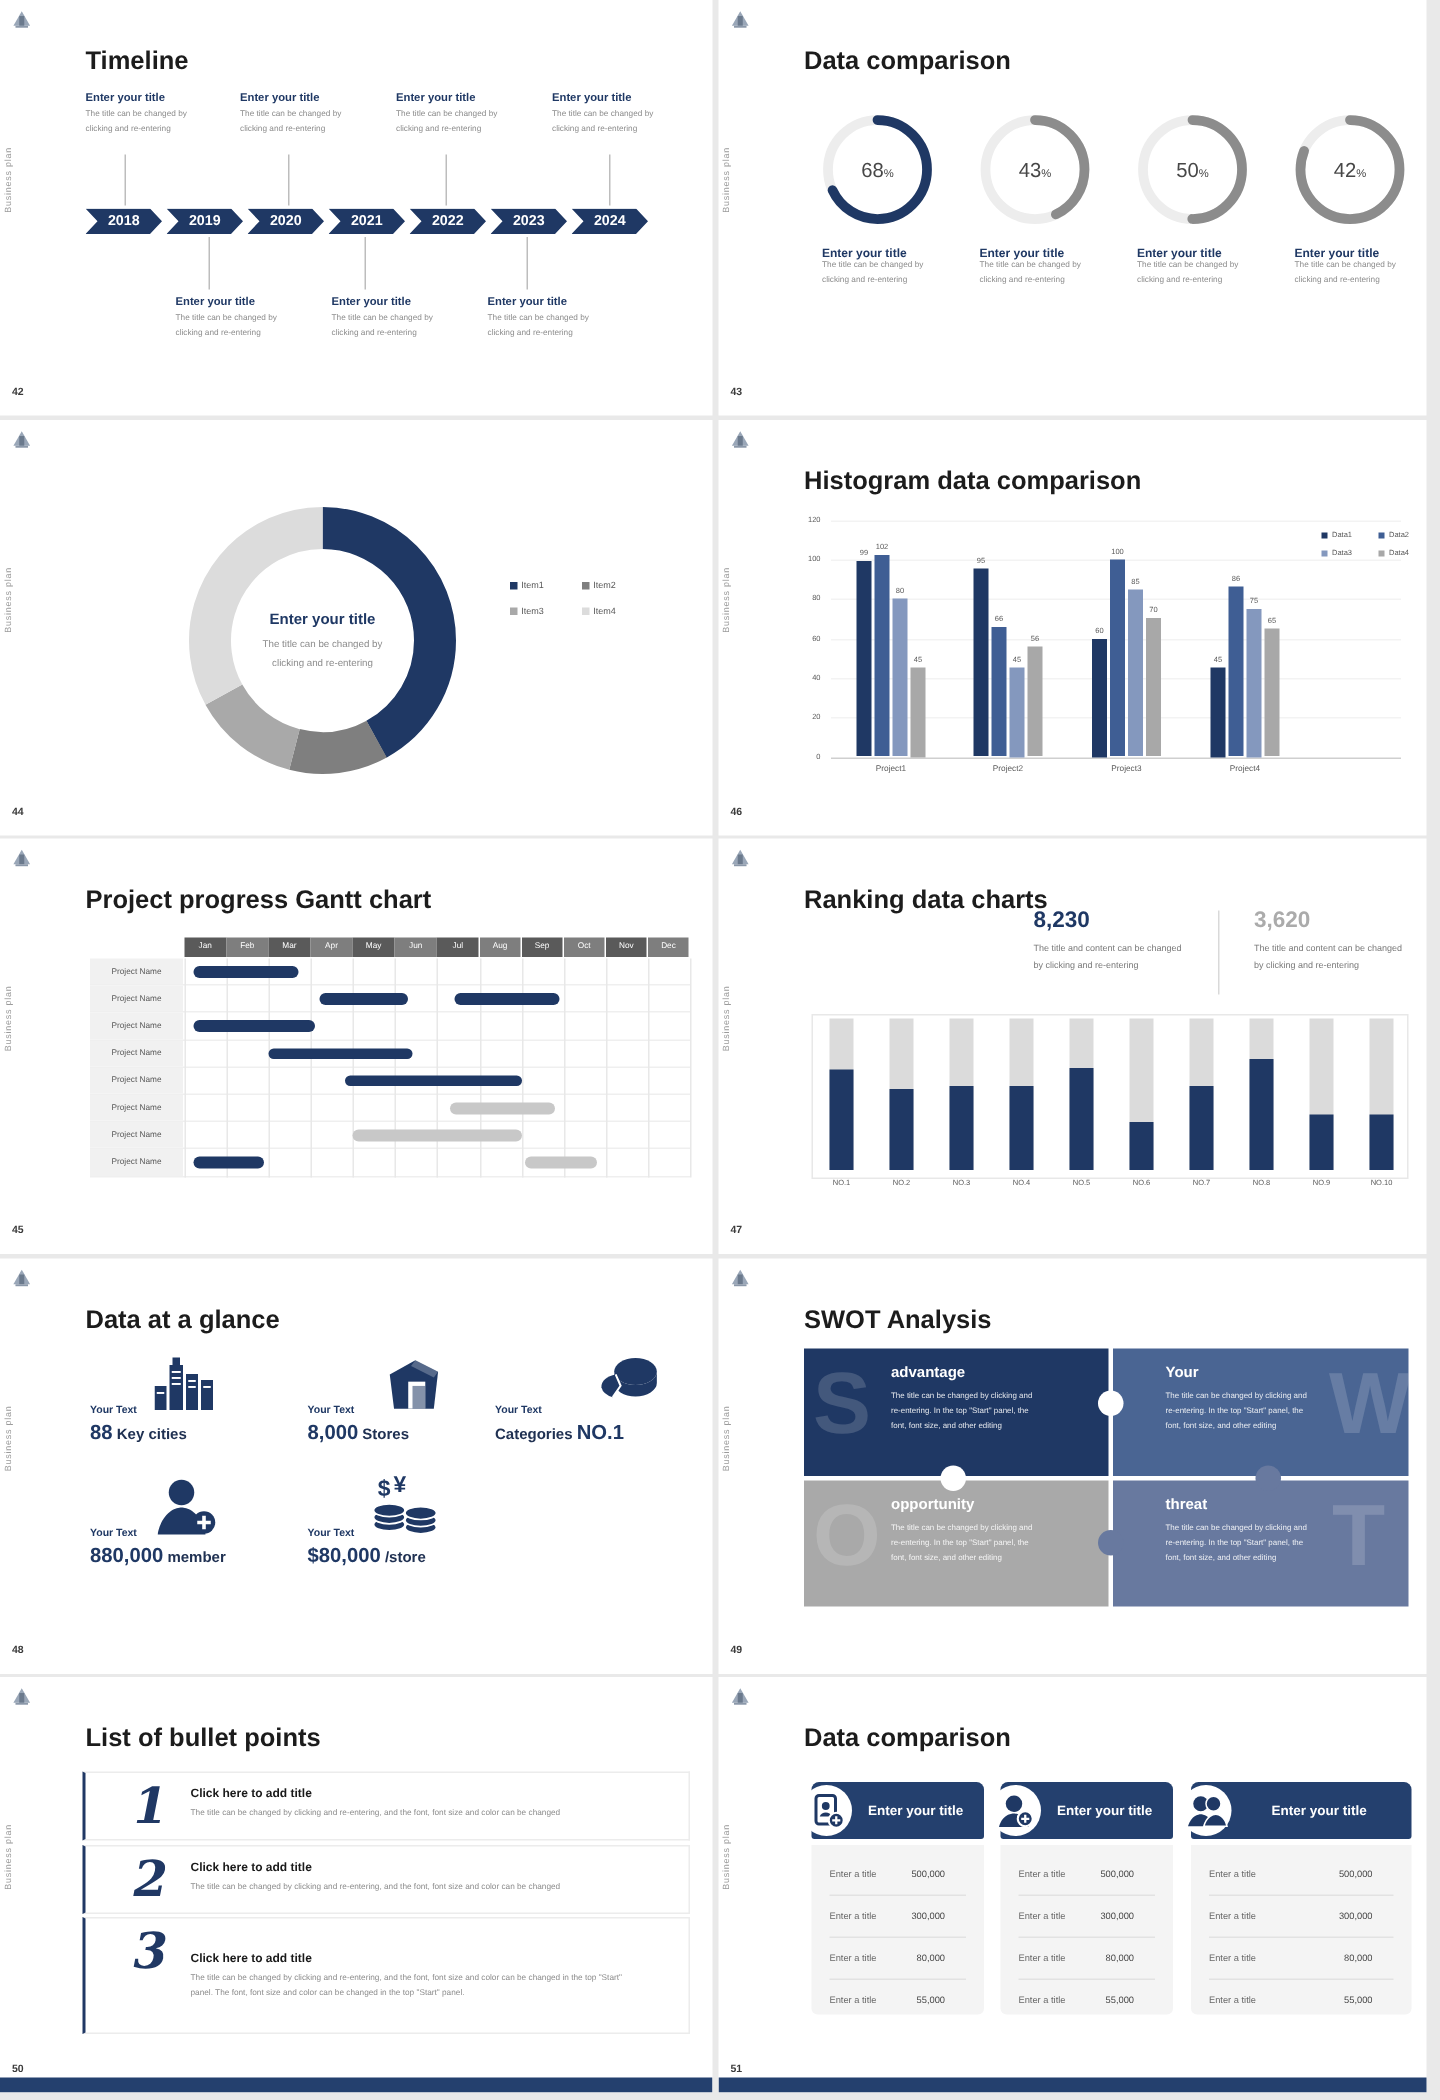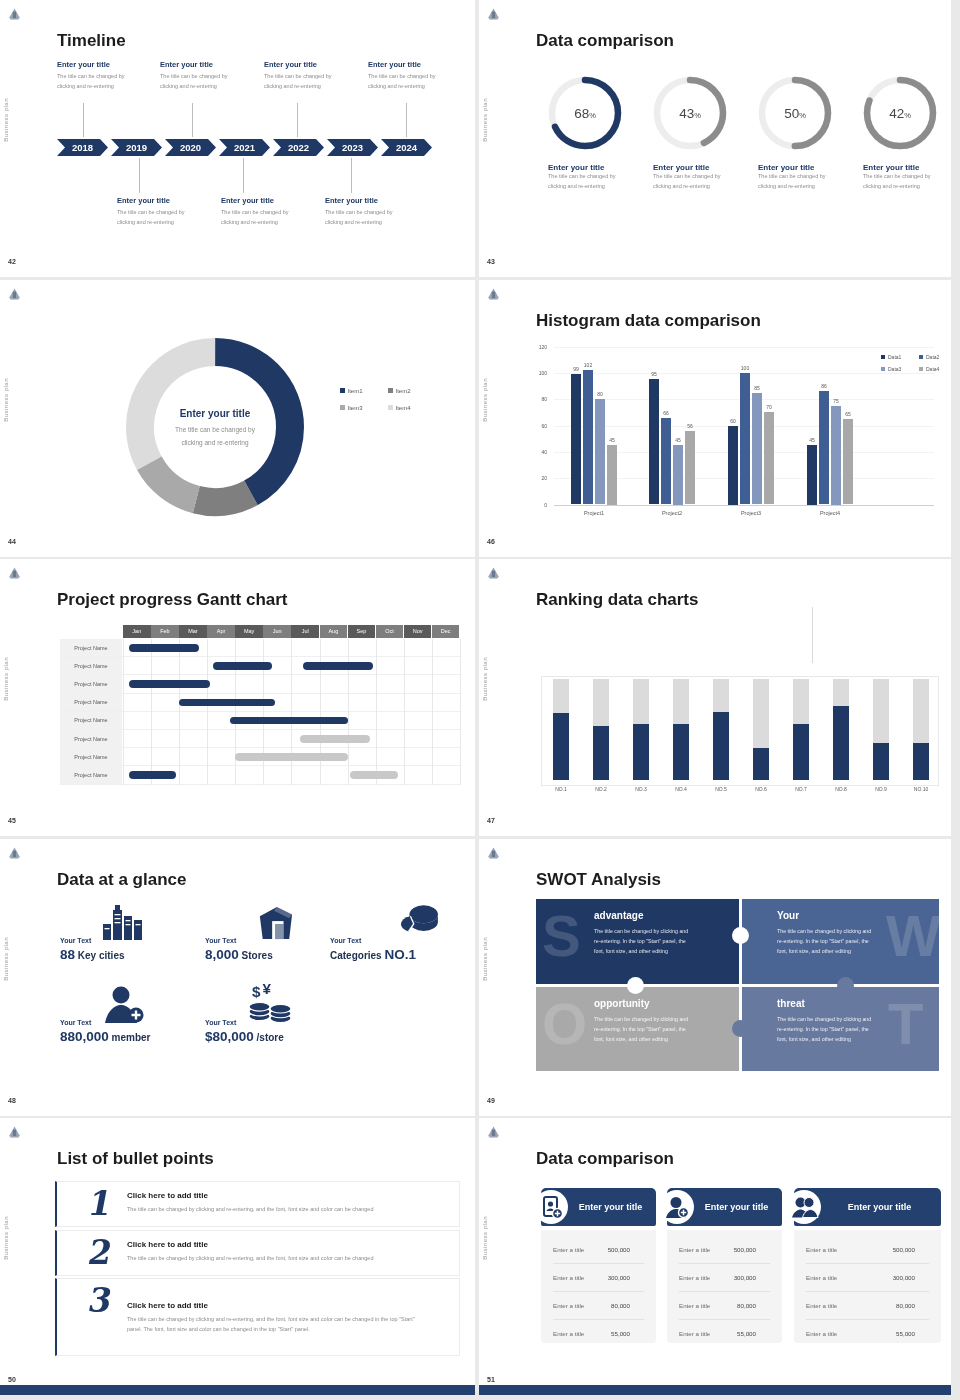--- a/index.html
+++ b/index.html
@@ -354,20 +354,28 @@
     <section class="slide" id="s47">
         <span class="logo"><svg viewBox="0 0 14 12" width="13" height="12">
             <path d="M7 0 L13 10.5 H1 Z" fill="#9aa7b8"></path>
             <rect x="5.2" y="3.5" width="3.6" height="7" fill="#6b7a8d"></rect>
             <rect x="2.5" y="10.5" width="9" height="1.4" fill="#8b98a9"></rect>
           </svg></span>
      <span class="vtext">Business plan</span>
       <h2 class="stitle">Ranking data charts</h2>
       <div class="pagenum">47</div>
       <div class="content abs" style="inset:0">
+          <div class="abs" style="left:210px;top:46px;width:125px">
+      <div style="font-size:15px;font-weight:bold;color:#1F3864">8,230</div>
+      <div style="font-size:6px;color:#7a7a7a;line-height:1.9;margin-top:6px">The title and content can be changed<br>by clicking and re-entering</div>
+          </div>
+          <div class="abs" style="left:357px;top:46px;width:125px">
+      <div style="font-size:15px;font-weight:bold;color:#ABABAB">3,620</div>
+      <div style="font-size:6px;color:#7a7a7a;line-height:1.9;margin-top:6px">The title and content can be changed<br>by clicking and re-entering</div>
+          </div>
           <div class="abs" style="left:333px;top:48px;width:1px;height:56px;background:#d9d9d9"></div>
           <div class="abs" style="left:62px;top:117px;width:396px;height:108px;border:1px solid #e8e8e8"></div>
           <div class="r-col" style="left:74px;top:120px;width:16px;height:101px"></div>
           <div class="r-fill" style="left:74px;top:154.34px;width:16px;height:66.66px"></div>
           <div class="r-cat" style="left:67px;top:227px">NO.1</div>
           <div class="r-col" style="left:114px;top:120px;width:16px;height:101px"></div>
           <div class="r-fill" style="left:114px;top:167.47px;width:16px;height:53.53px"></div>
           <div class="r-cat" style="left:107px;top:227px">NO.2</div>
           <div class="r-col" style="left:154px;top:120px;width:16px;height:101px"></div>
           <div class="r-fill" style="left:154px;top:165.45px;width:16px;height:55.550000000000004px"></div>

